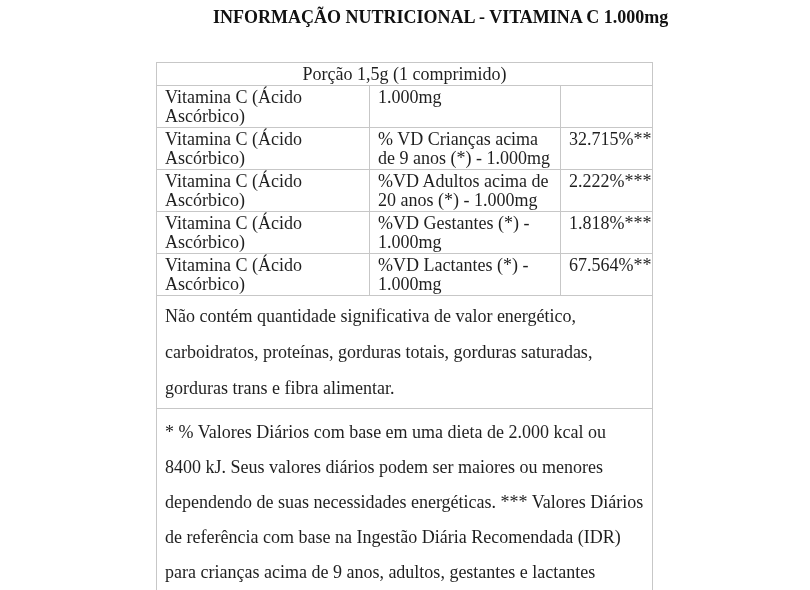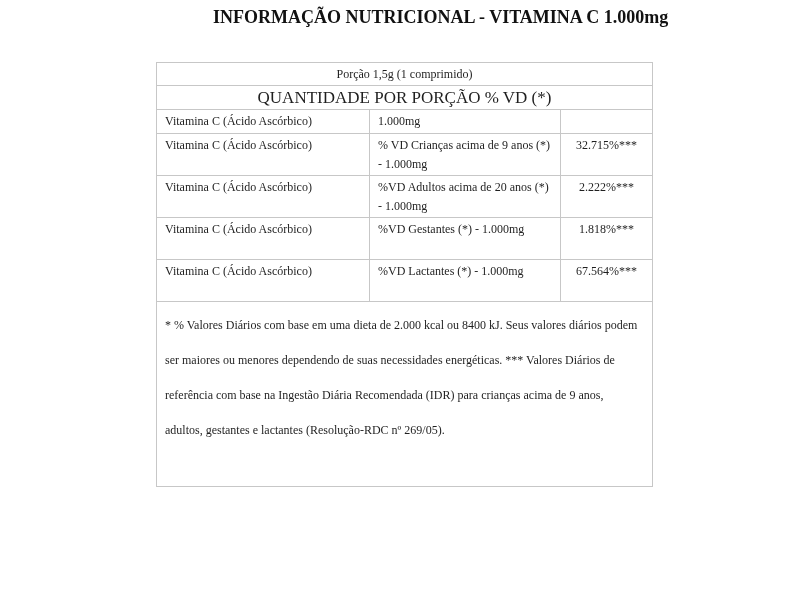--- a/index.html
+++ b/index.html
@@ -30,21 +30,21 @@
     left: 156px;
     top: 62px;
     width: 496px;
     border-collapse: collapse;
     table-layout: fixed;
     background: #ffffff;
   }
   table.nutrition td {
     border: 1px solid #c7c7c7;
     font-family: "Liberation Serif", "DejaVu Serif", serif;
-    font-size: 12px;
+    font-size: 18px;
     line-height: 19px;
     color: #1f1f1f;
     padding: 2px 8px 1px 8px;
     vertical-align: top;
     box-sizing: border-box;
     overflow: hidden;
   }
   td.center { text-align: center; }
   tr.portion-row td { height: 22px; }
   tr.header-row td { height: 24px; font-size: 17px; }
@@ -70,23 +70,20 @@
 <table class="nutrition">
   <colgroup>
     <col style="width:213px">
     <col style="width:191px">
     <col style="width:92px">
   </colgroup>
   <tbody>
     <tr class="portion-row">
       <td colspan="3" class="center">Porção 1,5g (1 comprimido)</td>
     </tr>
-    <tr class="header-row">
-      <td colspan="3" class="center">QUANTIDADE POR PORÇÃO % VD (*)</td>
-    </tr>
 
     <tr class="r-single">
       <td>Vitamina C (Ácido Ascórbico)</td>
       <td>1.000mg</td>
       <td class="center"></td>
     </tr>
     <tr class="r-tall">
       <td>Vitamina C (Ácido Ascórbico)</td>
       <td>% VD Crianças acima de 9 anos (*) - 1.000mg</td>
       <td class="center">32.715%***</td>
@@ -100,17 +97,20 @@
       <td>Vitamina C (Ácido Ascórbico)</td>
       <td>%VD Gestantes (*) - 1.000mg</td>
       <td class="center">1.818%***</td>
     </tr>
     <tr class="r-tall">
       <td>Vitamina C (Ácido Ascórbico)</td>
       <td>%VD Lactantes (*) - 1.000mg</td>
       <td class="center">67.564%***</td>
     </tr>
 
+    <tr class="note-row">
+      <td colspan="3">Não contém quantidade significativa de valor energético, carboidratos, proteínas, gorduras totais, gorduras saturadas, gorduras trans e fibra alimentar.</td>
+    </tr>
     <tr class="footnote-row">
       <td colspan="3">* % Valores Diários com base em uma dieta de 2.000 kcal ou 8400 kJ. Seus valores diários podem ser maiores ou menores dependendo de suas necessidades energéticas. *** Valores Diários de referência com base na Ingestão Diária Recomendada (IDR) para crianças acima de 9 anos, adultos, gestantes e lactantes (Resolução-RDC nº 269/05).</td>
     </tr>
   </tbody>
 </table>
 
 </body></html>

